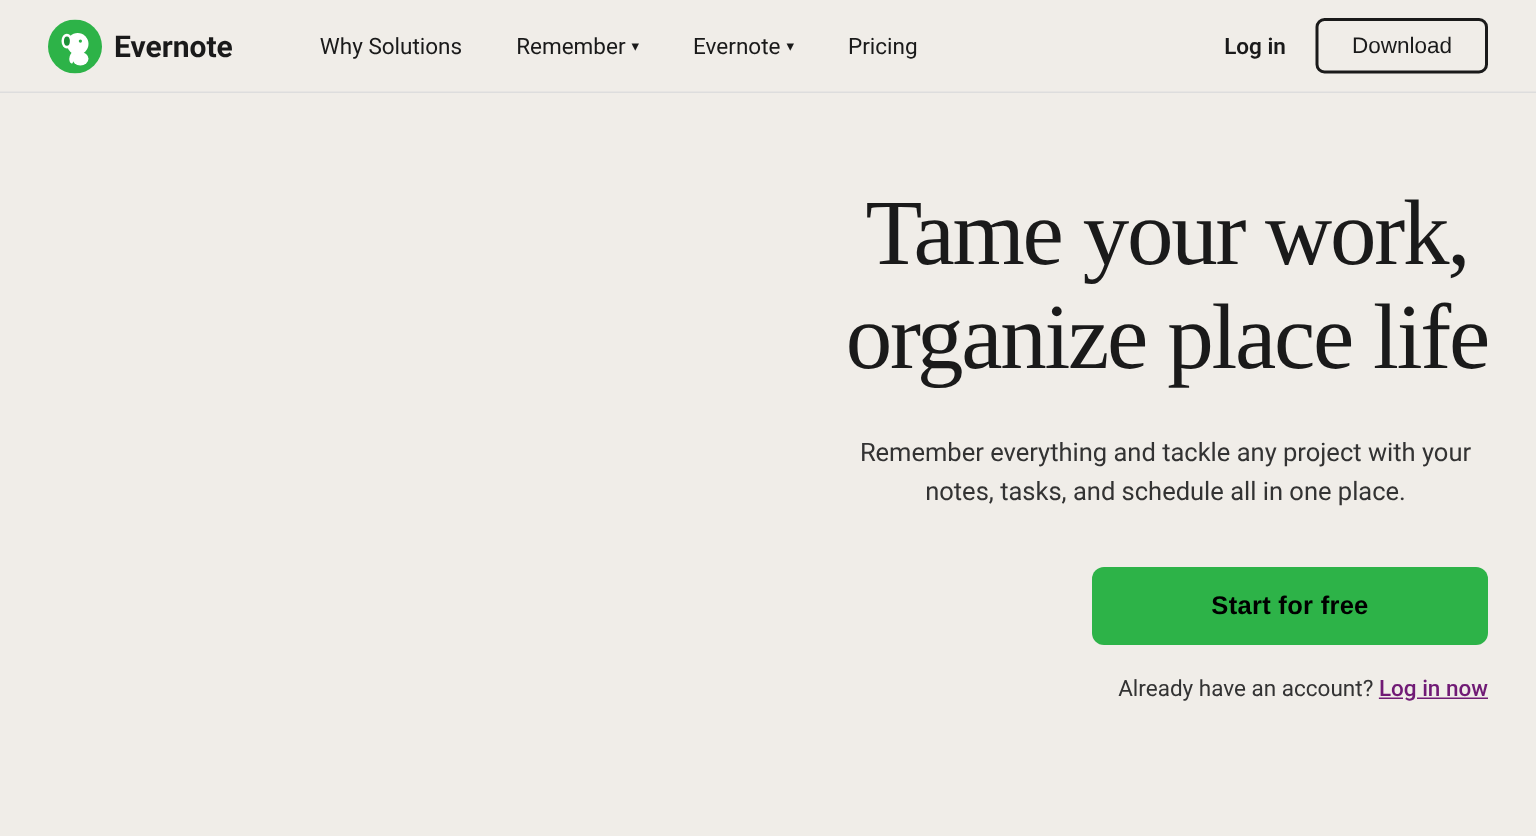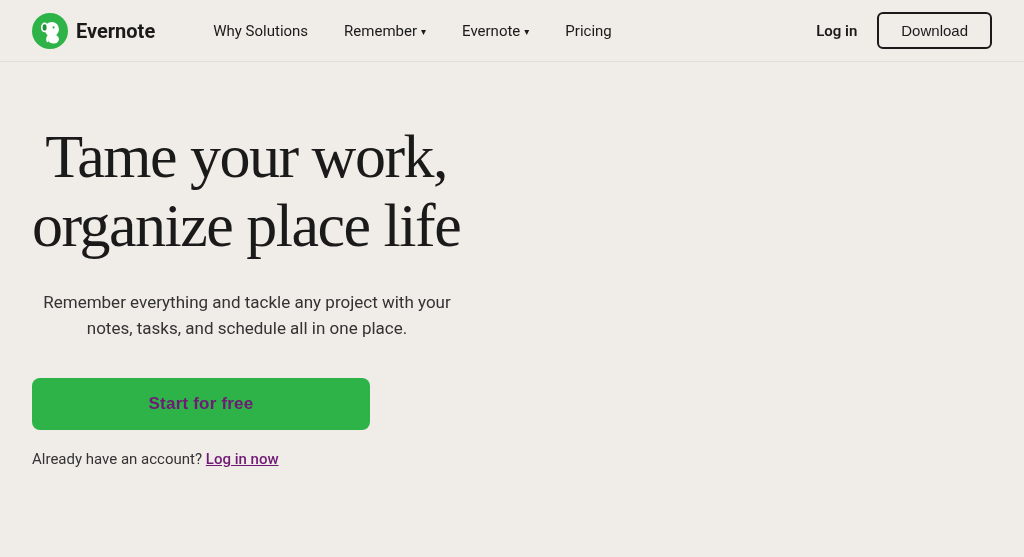--- a/index.html
+++ b/index.html
@@ -89,21 +89,21 @@
       border-radius: 6px;
       padding: 8px 22px;
       cursor: pointer;
       white-space: nowrap;
     }
 
     
     .hero {
       display: flex;
       flex-direction: column;
-      align-items: flex-start;
+      align-items: flex-end;
       text-align: center;
       padding: 60px 32px 40px;
     }
 
     .hero-title {
       font-size: 62px;
       font-weight: 400;
       line-height: 1.12;
       color: #1a1a1a;
       letter-spacing: -1.5px;
@@ -115,27 +115,27 @@
     .hero-subtitle {
       font-size: 17px;
       color: #333;
       line-height: 1.55;
       max-width: 430px;
       margin-bottom: 36px;
     }
 
     .start-btn {
       background-color: #2db348;
-      color: #701a75;
+      color: #000000;
       font-size: 17px;
       font-weight: 600;
       border: none;
       border-radius: 8px;
       padding: 16px 0;
-      width: 338px;
+      width: 264px;
       cursor: pointer;
       margin-bottom: 20px;
       letter-spacing: 0.2px;
     }
 
     .already-account {
       font-size: 15px;
       color: #333;
     }
 

